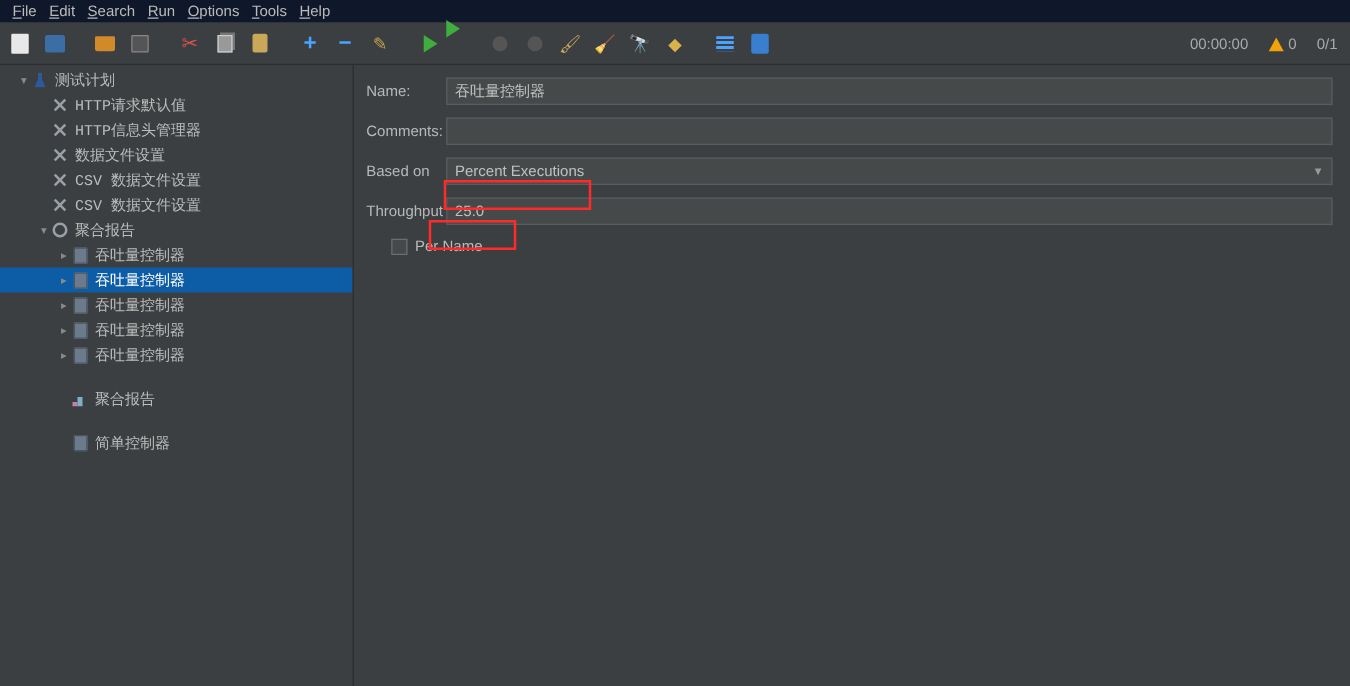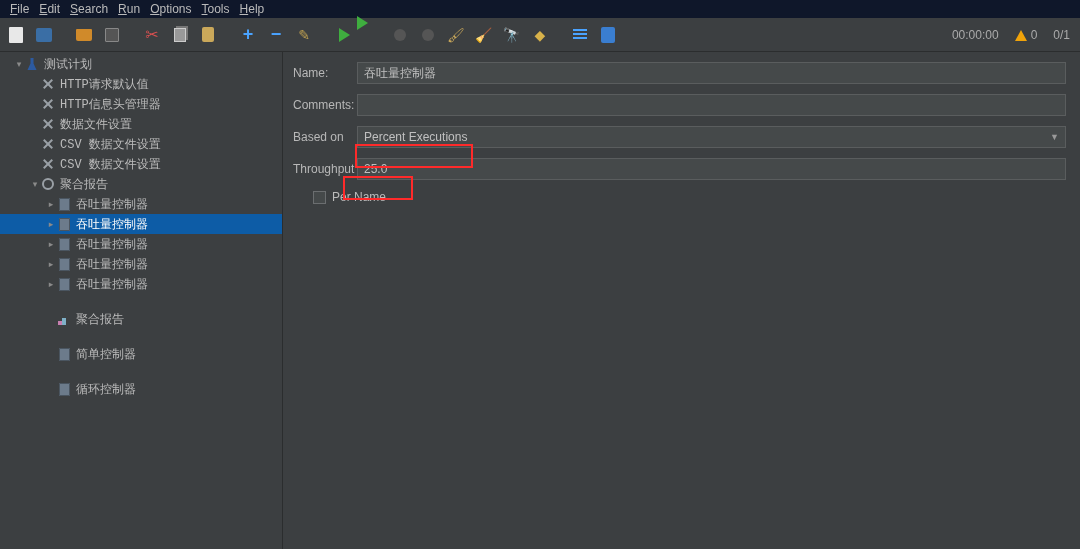--- a/index.html
+++ b/index.html
@@ -321,27 +321,20 @@
         </span>
       <span class="label">聚合报告</span>
     </div>
     <div class="tnode ind4">
       <span class="twisty"></span>
       <span class="icon">
           <span class="i-page"></span>
         </span>
       <span class="label">简单控制器</span>
     </div>
-    <div class="tnode ind4">
-      <span class="twisty"></span>
-      <span class="icon">
-          <span class="i-page"></span>
-        </span>
-      <span class="label">循环控制器</span>
-    </div>
   </div>
 
   <div class="panel">
 
     <div class="row">
       <label class="k">Name:</label>
       <div class="field">吞吐量控制器</div>
     </div>
 
     <div class="row">

